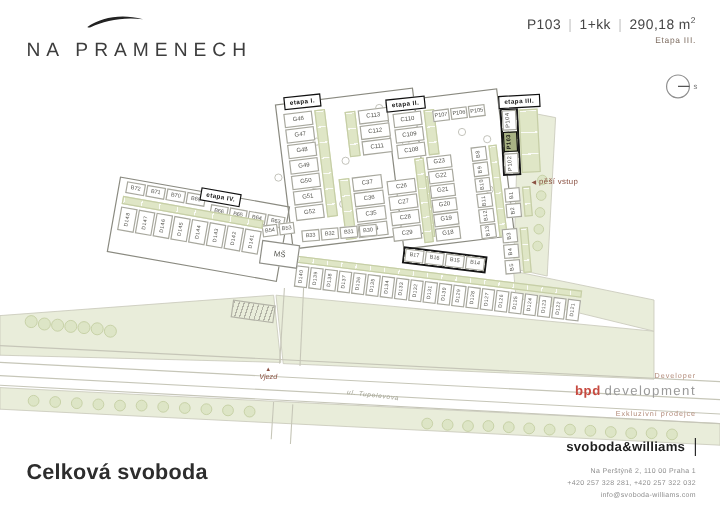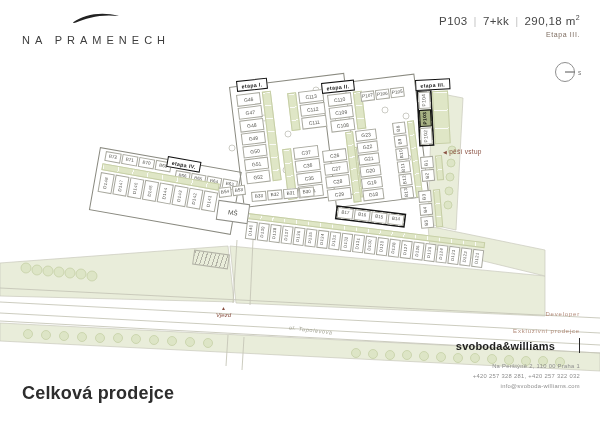--- a/index.html
+++ b/index.html
@@ -2,21 +2,21 @@
 <html style="--field: #e9edda; --garden: #dfe6c6; --highlight: #a8b284; --tree-fill: #dde5c6; --tree-stroke: #c2cda0; --road-line: #c6c6b8; --plot-border: #a8a89e; --accent-red: #c74a40; --accent-brown: #96604c; --label-brown: #b28a79; --ink: #2d2d2d;"><head>
 <meta charset="utf-8">
 <style>
   html,body{margin:0;padding:0;background:#fff;}
   .page{position:relative;width:600px;height:424px;background:#fff;overflow:hidden;
         font-family:"Liberation Sans",sans-serif;color:#2d2d2d;}
 
   
   .logo{position:absolute;left:22px;top:10px;width:160px;height:40px;}
   .logo svg{position:absolute;left:50px;top:1px;}
-  .logo .logo-text{position:absolute;left:0;top:24px;font-size:11px;letter-spacing:5px;
+  .logo .logo-text{position:absolute;left:0;top:24px;font-size:16px;letter-spacing:5px;
         font-weight:500;color:#3d3d3d;white-space:nowrap;}
   .unit-info{position:absolute;right:20px;top:14px;text-align:right;}
   .unit-line{font-size:11.5px;color:#464646;letter-spacing:0.4px;}
   .unit-line .pipe{color:#c6c6c6;font-weight:300;margin:0 6px;}
   .unit-line sup{font-size:7px;}
   .stage-line{font-size:7px;color:#7d6c60;letter-spacing:0.6px;margin-top:4px;}
   .compass{position:absolute;right:14px;top:60px;}
 
   
   .map{position:absolute;inset:0;}
@@ -73,21 +73,21 @@
   .title{position:absolute;left:22px;top:383px;font-size:18px;font-weight:700;
         letter-spacing:0.2px;color:var(--ink);}
   .footer-right{position:absolute;right:20px;top:295px;display:flex;flex-direction:column;
         align-items:flex-end;text-align:right;}
   .website{font-size:8px;font-weight:700;letter-spacing:1.3px;color:var(--accent-brown);}
   .dev-label{margin-top:16px;font-size:6px;letter-spacing:0.8px;color:var(--label-brown);}
   .bpd-line{margin-top:3px;font-size:11px;white-space:nowrap;}
   .bpd-line .bpd{color:var(--accent-red);font-weight:700;letter-spacing:0.5px;}
   .bpd-line .devword{color:#9a9a9a;letter-spacing:1.2px;}
   .prodejce-label{margin-top:11px;font-size:6px;letter-spacing:0.8px;color:var(--label-brown);}
-  .brokers{margin-top:4px;display:flex;align-items:center;gap:24px;}
+  .brokers{margin-top:16px;display:flex;align-items:center;gap:8px;}
   .sw{font-size:11px;font-weight:600;color:#1e1e1e;letter-spacing:0.2px;}
   .broker-divider{width:1px;height:15px;background:#2a2a2a;}
   .christies{display:flex;flex-direction:column;align-items:center;}
   .ch-name{font-family:"Liberation Serif",serif;font-size:12.5px;letter-spacing:1px;color:#141414;}
   .ch-sub{font-size:3.5px;letter-spacing:0.7px;color:#333;margin-top:1px;}
   .address{margin-top:8px;font-size:5.8px;color:#8d8d8d;line-height:1.75;letter-spacing:0.3px;}
 </style>
 </head>
 <body>
 
@@ -95,21 +95,21 @@
 
   <div class="logo">
     <svg width="48" height="15" viewBox="0 0 60 16">
       <path d="M1 13 C 16 3, 36 -1, 59 5 C 38 2, 18 7, 5 13 C 3 13.8, 1.8 13.7, 1 13 Z" fill="#222"></path>
     </svg>
     <div class="logo-text">NA PRAMENECH</div>
   </div>
 
   <div class="unit-info">
     <div class="unit-line">
-      <span>P103</span><span class="pipe">|</span><span>7+kk</span><span class="pipe">|</span><span><span>290,18 m</span><sup>2</sup></span>
+      <span>P103</span><span class="pipe">|</span><span>1+kk</span><span class="pipe">|</span><span><span>290,18 m</span><sup>2</sup></span>
     </div>
     <div class="stage-line">Etapa III.</div>
   </div>
 
   <svg class="compass" width="32" height="24">
     <circle cx="11" cy="12" r="9.5" fill="none" stroke="#8f8f8f" stroke-width="1"></circle>
     <line x1="11" y1="12" x2="20.5" y2="12" stroke="#555" stroke-width="1"></line>
     <text x="24" y="14.5" font-size="6.5" fill="#777">s</text>
   </svg>
 
@@ -520,24 +520,28 @@
     </div>
 
     <div class="vjezd">
       <span class="tri">▲</span>
       <span class="txt">Vjezd</span>
     </div>
 
     <div class="street">ul. Tupolevova</div>
   </div>
 
-  <div class="title">Celková prodejce</div>
+  <div class="title">Celková svoboda</div>
 
   <div class="footer-right">
     <div class="dev-label">Developer</div>
+    <div class="bpd-line">
+      <span class="bpd">bpd</span>
+      <span class="devword">development</span>
+    </div>
     <div class="prodejce-label">Exkluzivní prodejce</div>
     <div class="brokers">
       <span class="sw">svoboda&amp;williams</span>
       <span class="broker-divider"></span>
     </div>
     <div class="address">
       <div>Na Perštýně 2, 110 00 Praha 1</div>
       <div>+420 257 328 281, +420 257 322 032</div>
       <div>info@svoboda-williams.com</div>
     </div>

